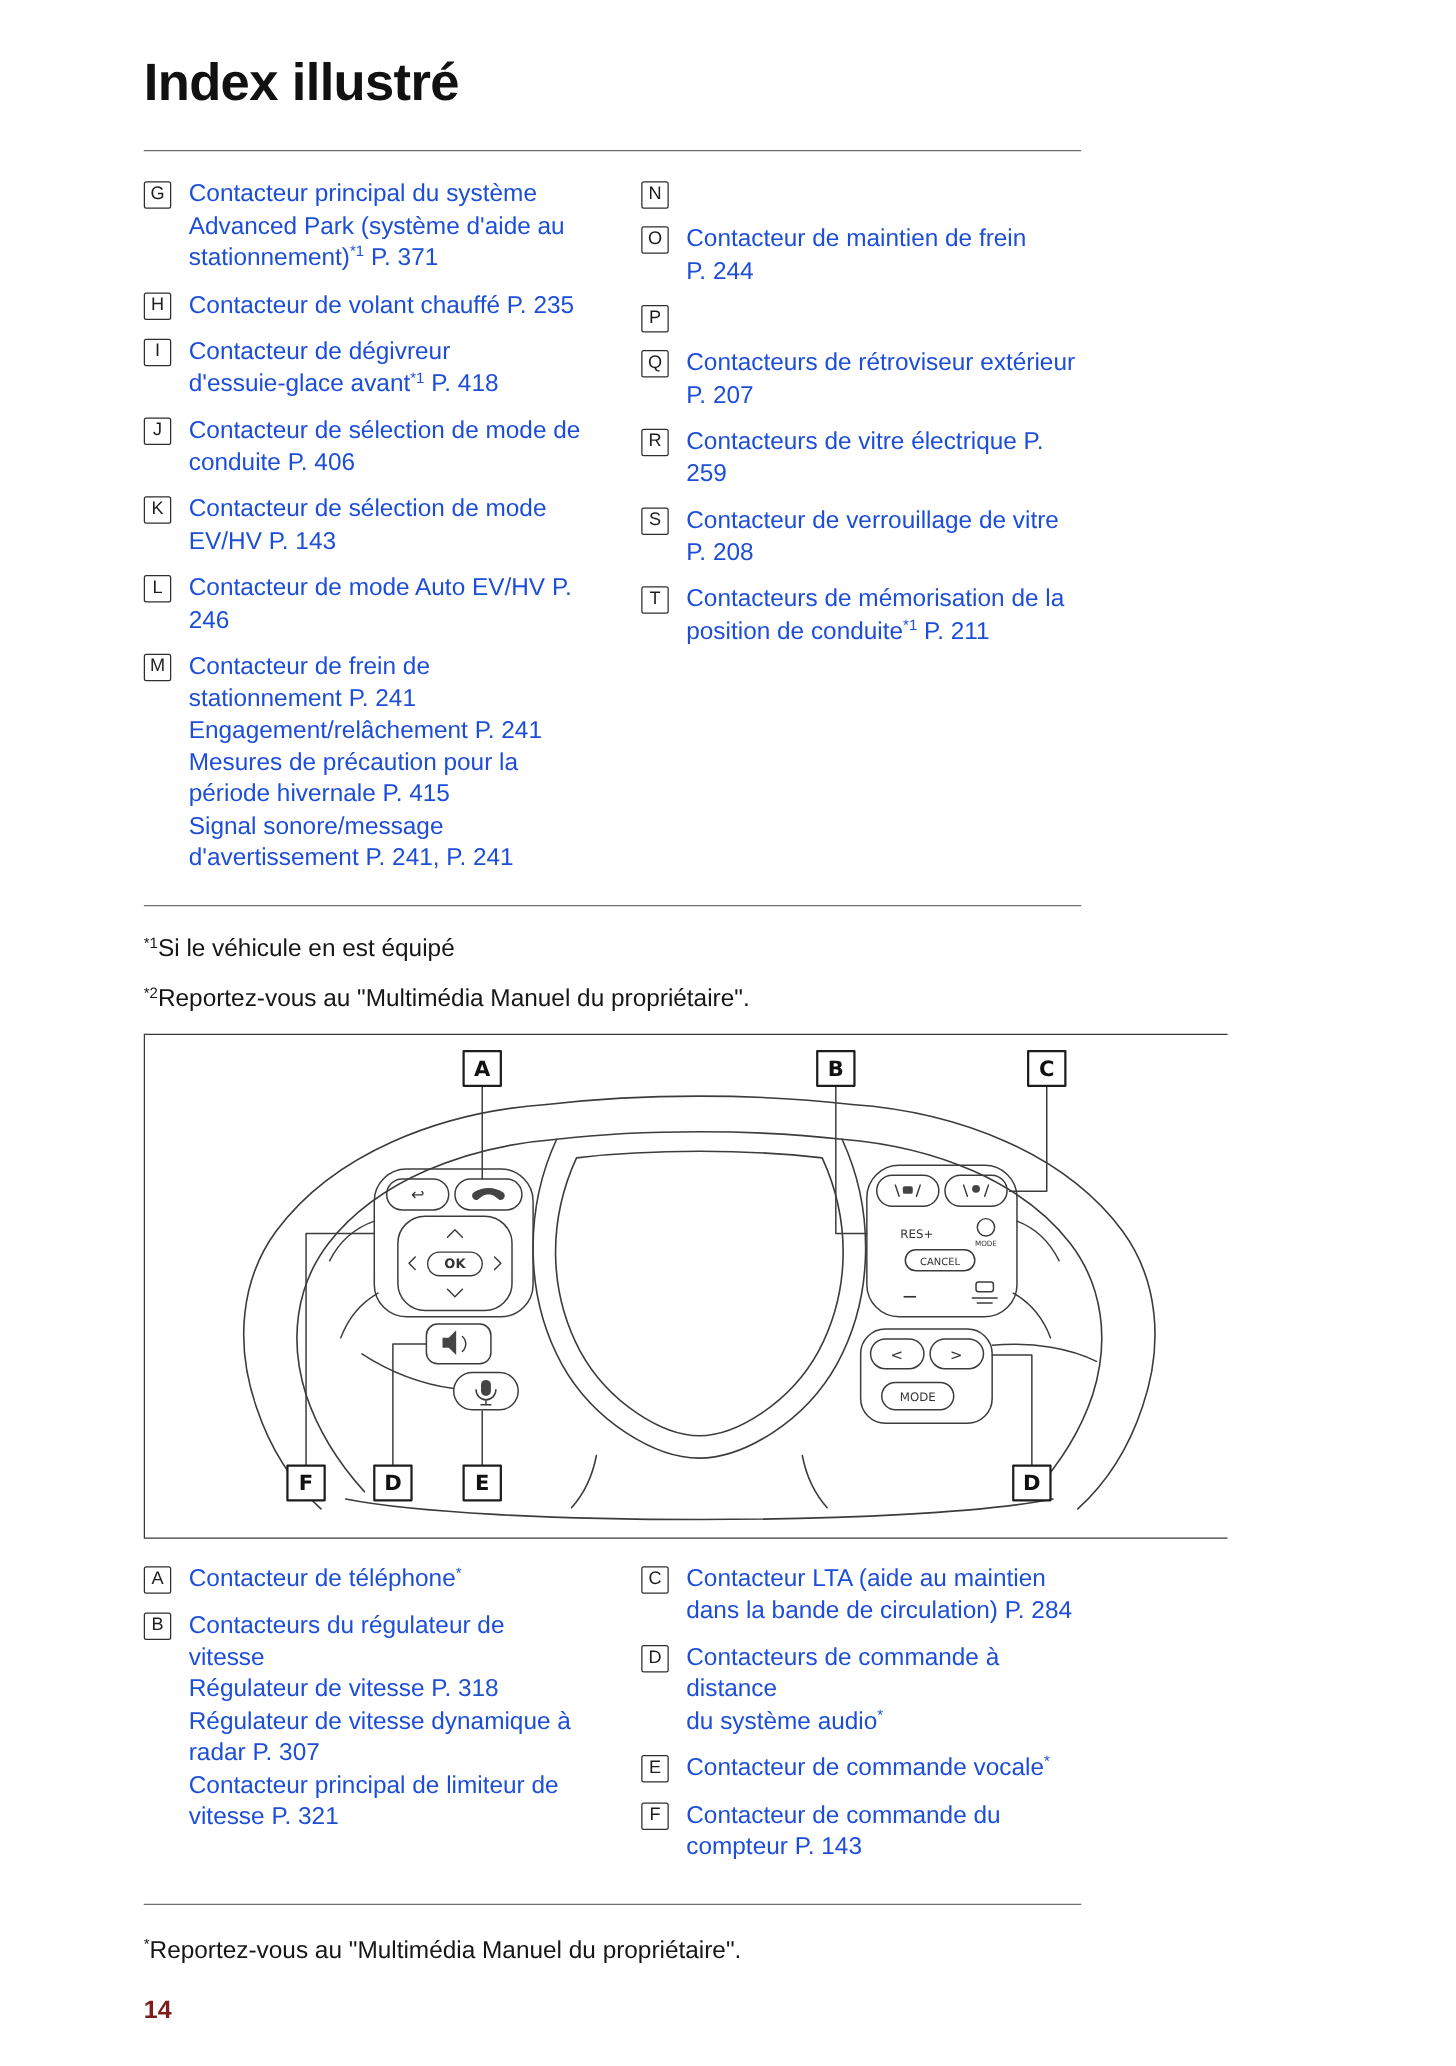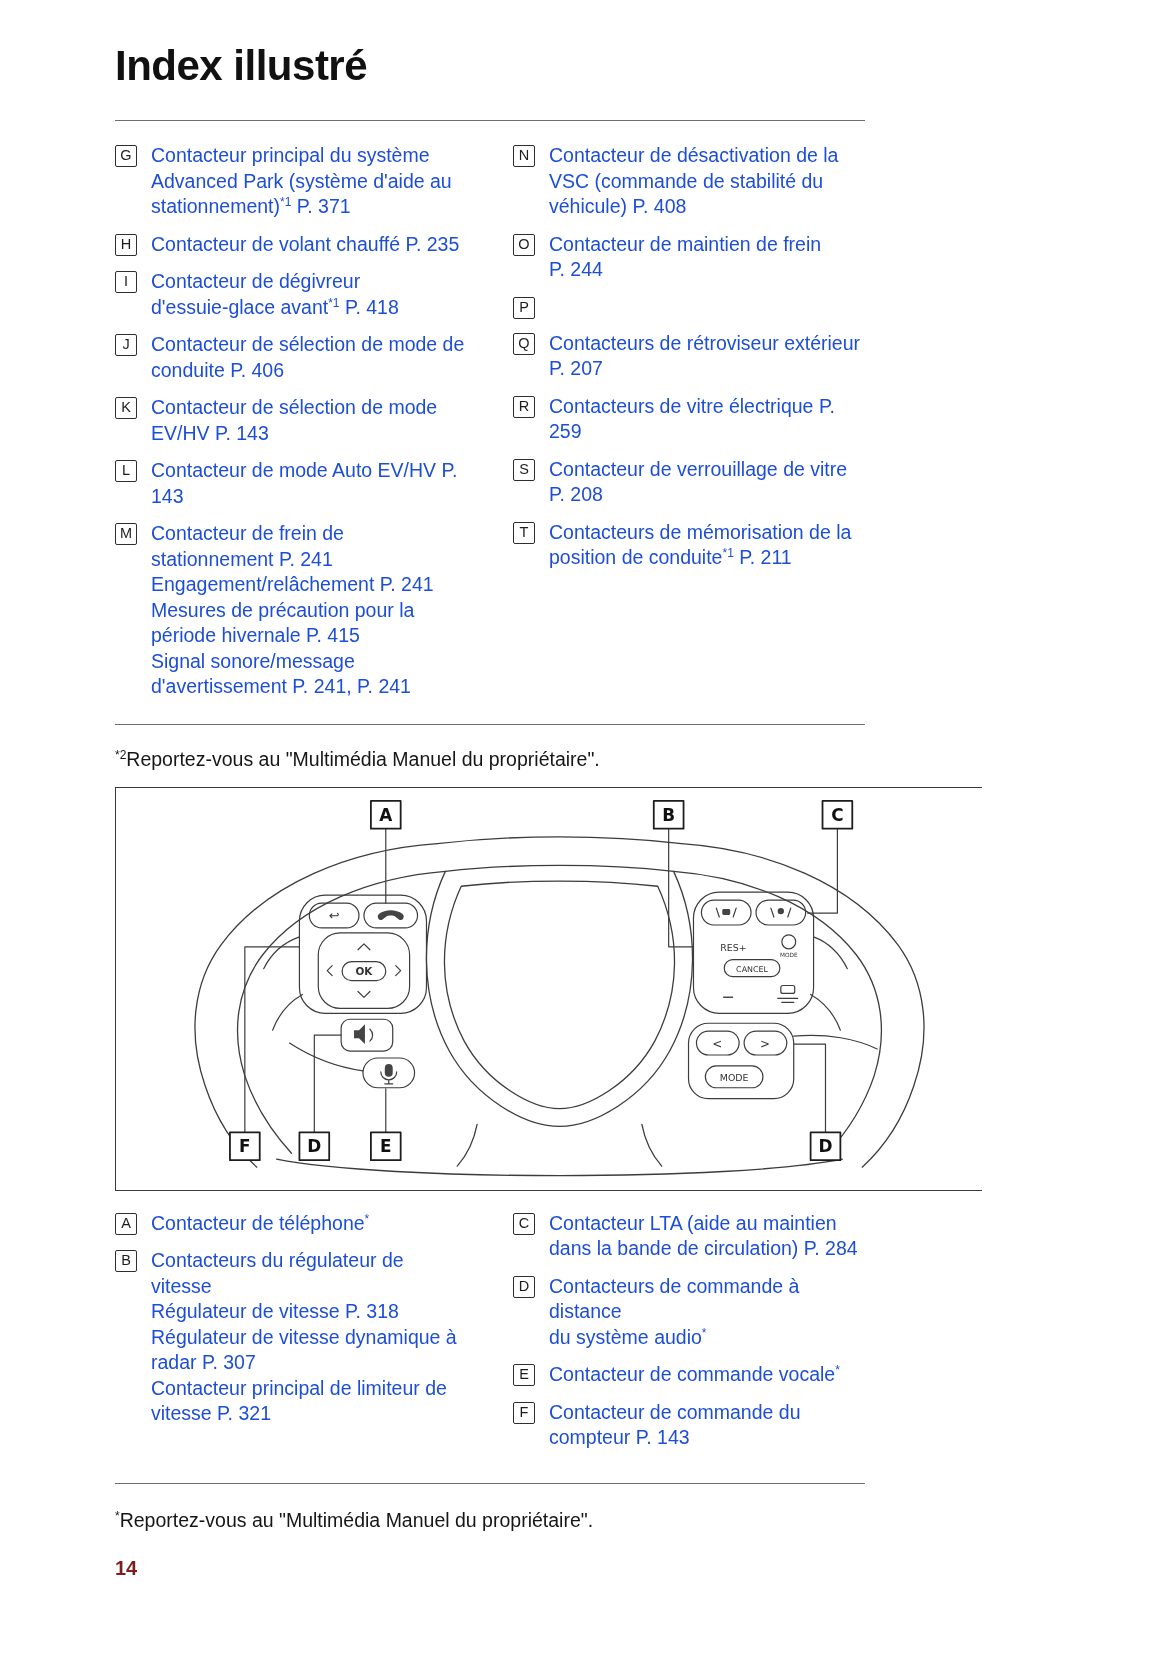--- a/index.html
+++ b/index.html
@@ -58,31 +58,30 @@
         <div class="item">
           <span class="key">J</span>
           <span class="txt">Contacteur de sélection de mode de<br>conduite P. 406</span>
         </div>
         <div class="item">
           <span class="key">K</span>
           <span class="txt">Contacteur de sélection de mode<br>EV/HV P. 143</span>
         </div>
         <div class="item">
           <span class="key">L</span>
-          <span class="txt">Contacteur de mode Auto EV/HV P. 143</span>
+          <span class="txt">Contacteur de mode Auto EV/HV P. 246</span>
         </div>
         <div class="item">
           <span class="key">M</span>
           <span class="txt">Contacteur de frein de<br>stationnement P. 241<br>Engagement/relâchement P. 241<br>Mesures de précaution pour la<br>période hivernale P. 415<br>Signal sonore/message<br>d'avertissement P. 241, P. 241</span>
         </div>
       </div>
       <div class="col">
         <div class="item">
           <span class="key">N</span>
-          <span class="txt">Contacteur de désactivation de la<br>VSC (commande de stabilité du<br>véhicule) P. 408</span>
         </div>
         <div class="item">
           <span class="key">O</span>
           <span class="txt">Contacteur de maintien de frein<br>P. 244</span>
         </div>
         <div class="item">
           <span class="key">P</span>
         </div>
         <div class="item">
           <span class="key">Q</span>
@@ -99,20 +98,21 @@
         <div class="item">
           <span class="key">T</span>
           <span class="txt">Contacteurs de mémorisation de la<br>position de conduite<sup>*1</sup> P. 211</span>
         </div>
       </div>
     </div>
 
     <div class="rule"></div>
 
     <div class="footnotes">
+      <p class="fn"><sup>*1</sup>Si le véhicule en est équipé</p>
       <p class="fn"><sup>*2</sup>Reportez-vous au "Multimédia Manuel du propriétaire".</p>
     </div>
 
     <div class="diagram-box">
       <svg viewBox="0 0 885 404" width="882" height="401">
         <g fill="none" stroke="#3c3c3c" stroke-width="1.3" stroke-linecap="round" stroke-linejoin="round">
 
           <g>
             <path d="M 322,56 C 235,62 150,96 104,158 C 76,196 70,248 88,300 C 100,336 118,362 140,382"></path>
             <path d="M 330,84 C 255,90 185,118 146,168 C 120,202 114,246 128,290 C 138,320 155,346 175,368"></path>

